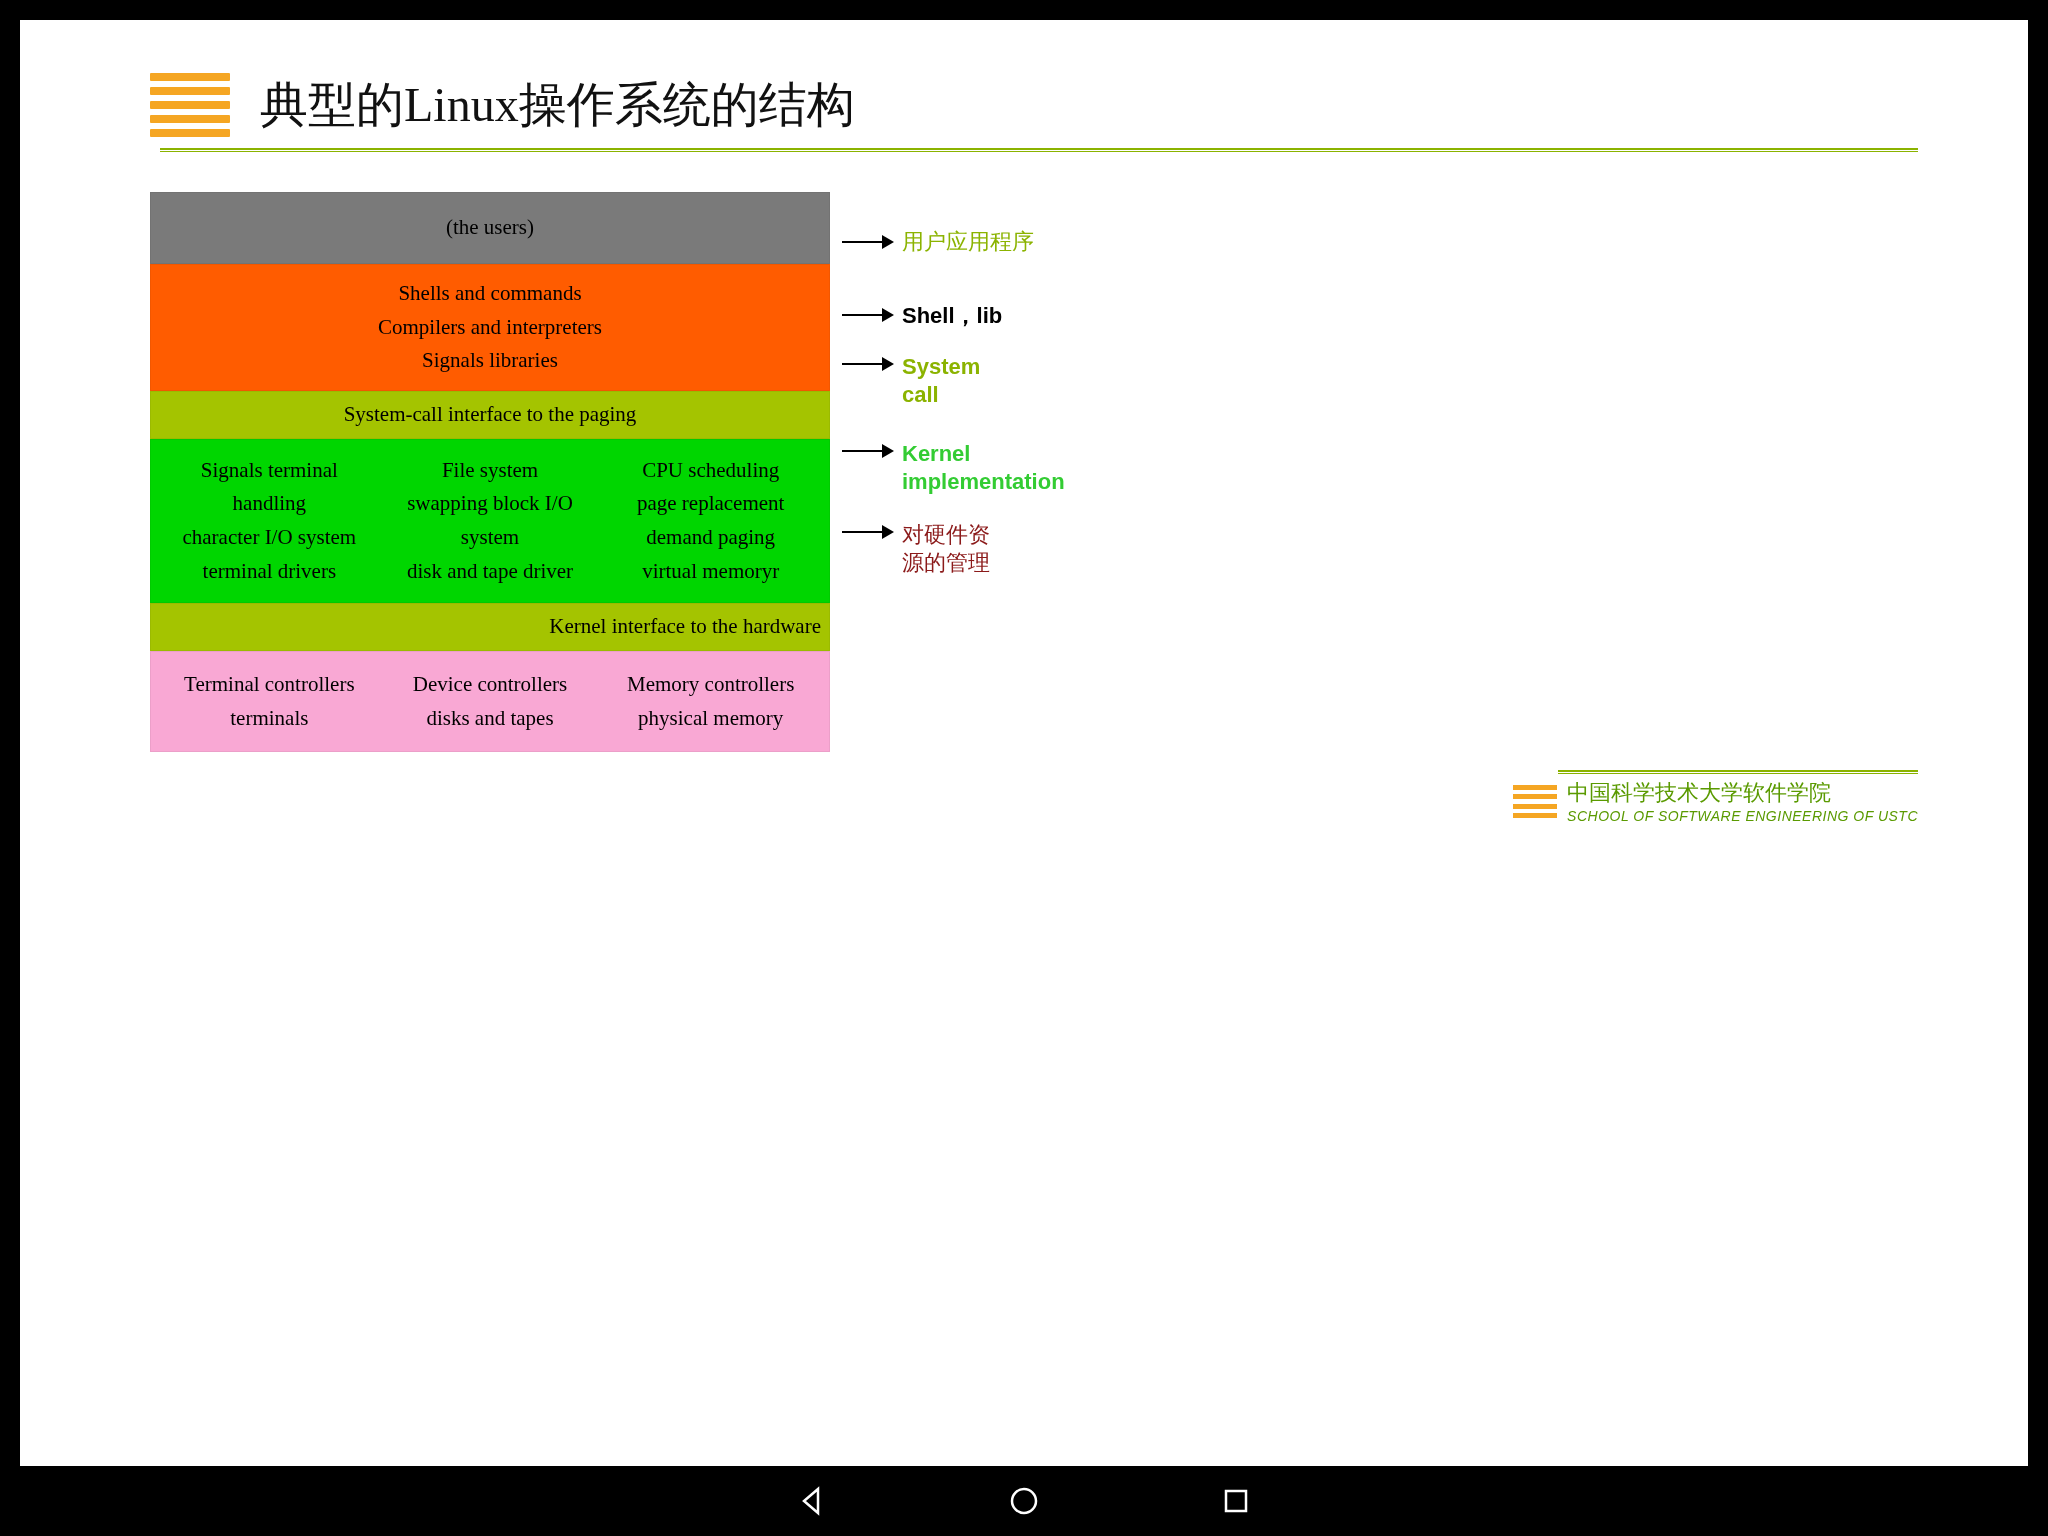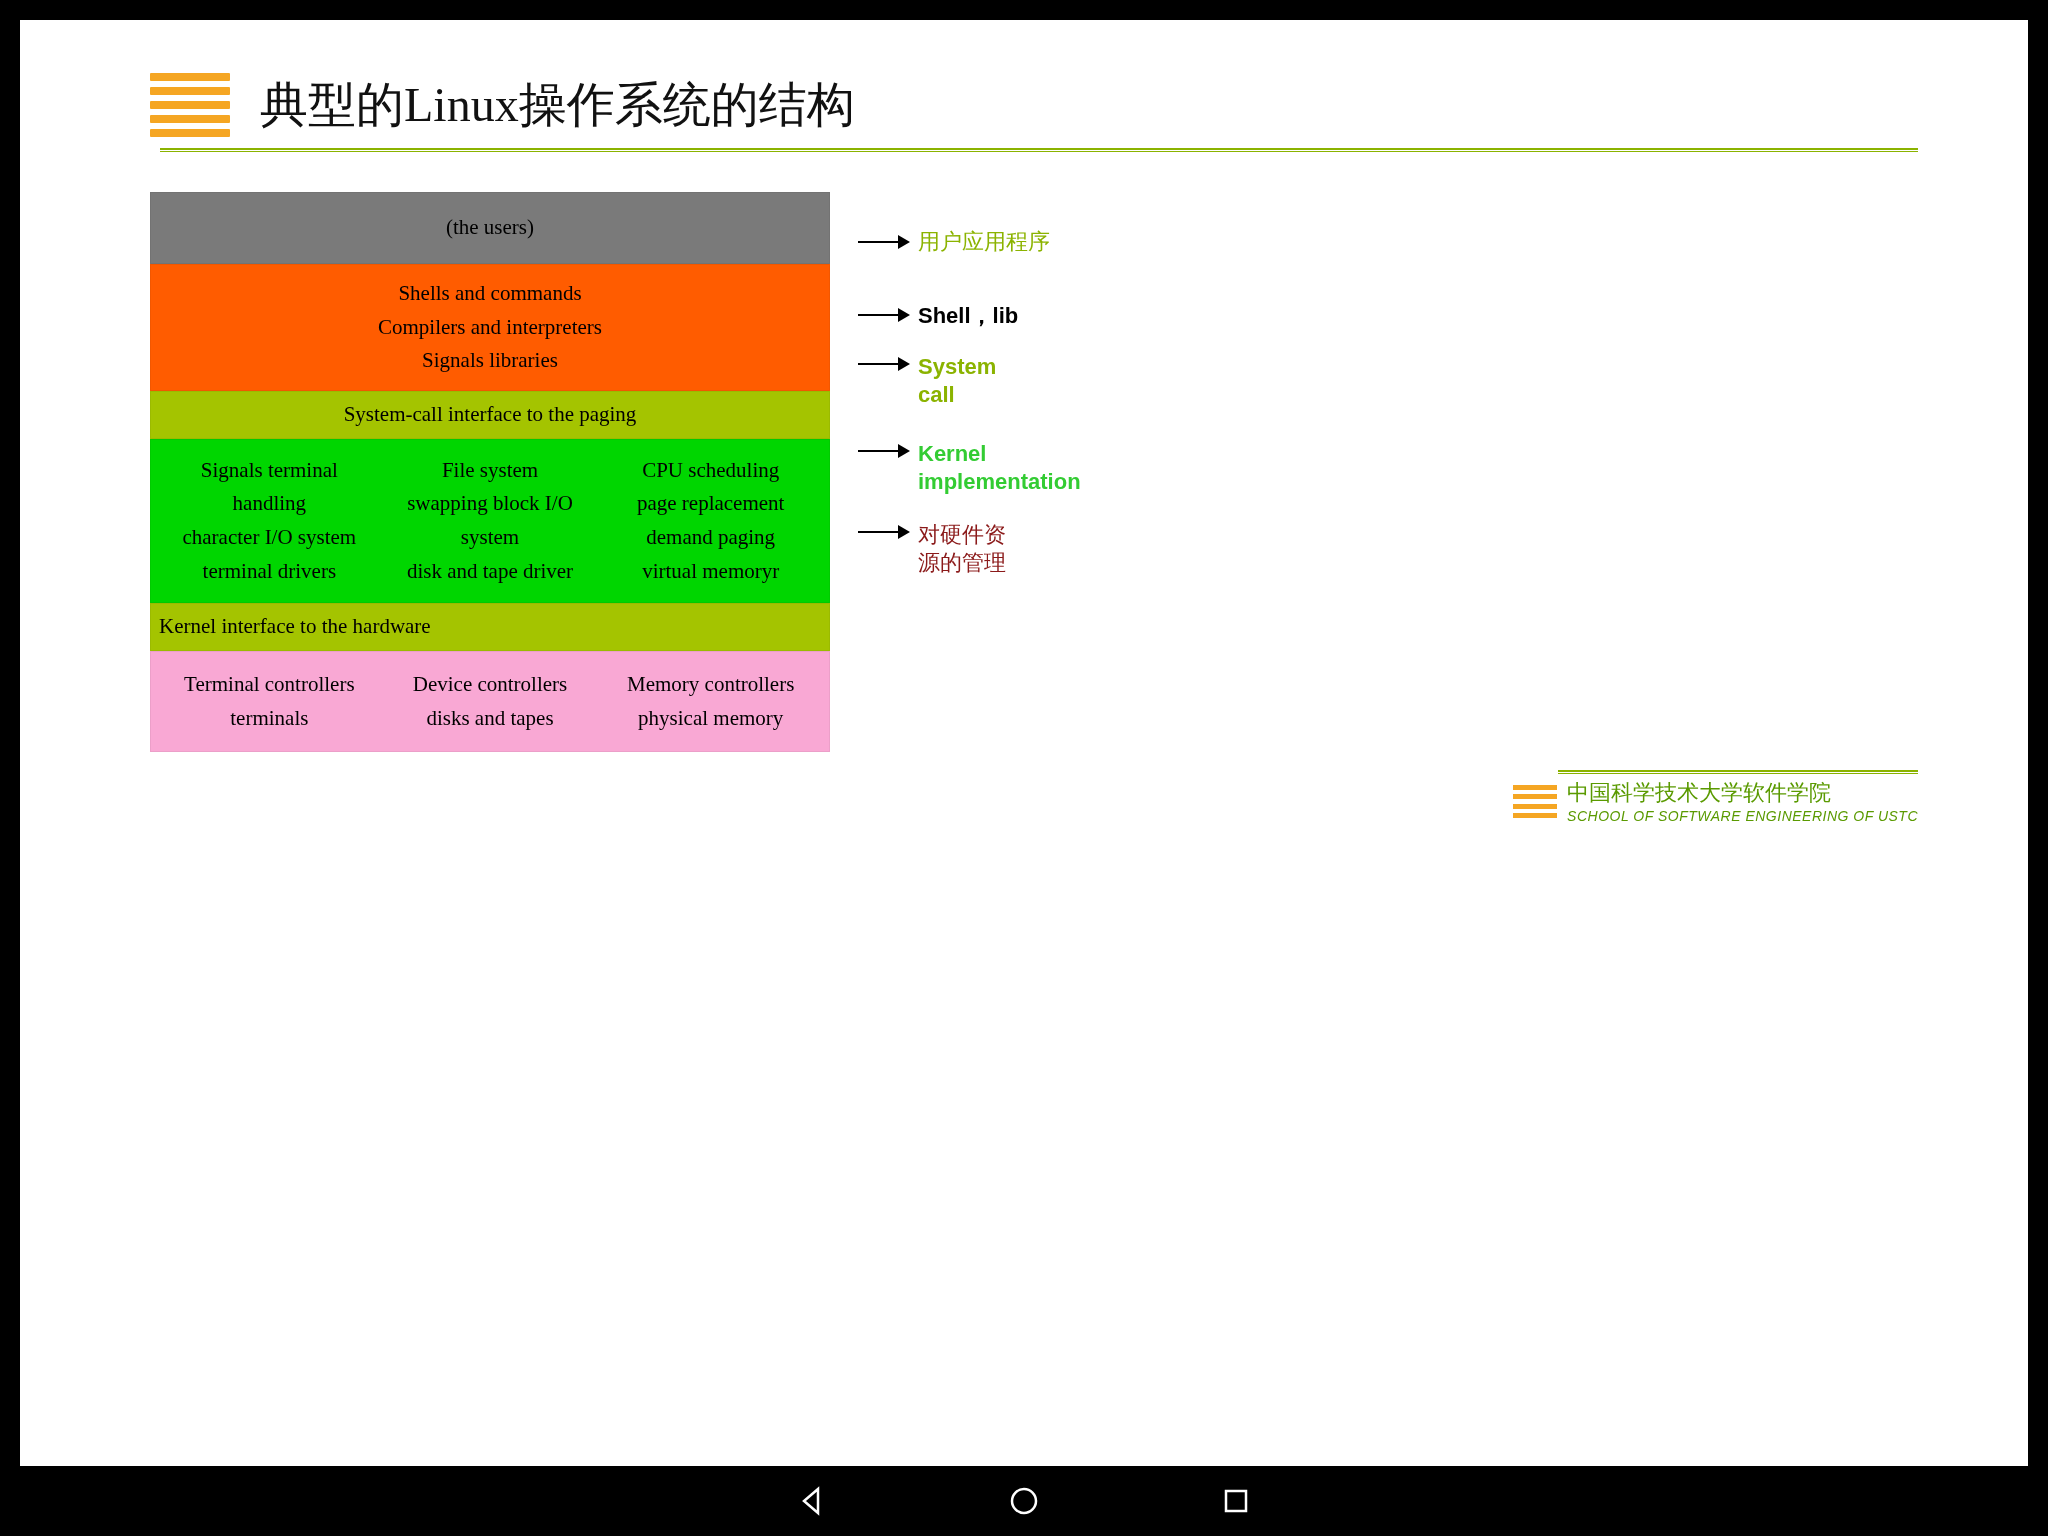--- a/index.html
+++ b/index.html
@@ -36,42 +36,42 @@
     font-weight: normal;
   }
   .title-underline {
     height: 4px;
     border-top: 2px solid #8bb300;
     border-bottom: 1px solid #8bb300;
     margin: 6px 0 40px 10px;
   }
   .diagram-area {
     display: flex;
-    gap: 28px;
+    gap: 12px;
   }
   .stack {
     width: 680px;
     display: flex;
     flex-direction: column;
     border-collapse: collapse;
   }
   .layer {
     text-align: center;
     font-size: 21px;
     padding: 6px 8px;
     color: #000;
     border: 1px solid rgba(0,0,0,0.05);
     line-height: 1.6;
   }
   .layer-users { background: #7a7a7a; height: 72px; display:flex; align-items:center; justify-content:center; }
   .layer-shells { background: #ff5c00; padding: 12px 8px; }
   .layer-syscall { background: #a4c400; height: 48px; display:flex; align-items:center; justify-content:center; }
   .layer-kernel { background: #00d600; display:flex; }
   .layer-kernel .col { flex:1; padding:8px 6px; text-align:center; }
-  .layer-khw { background: #a4c400; height: 48px; display:flex; align-items:center; justify-content:flex-start; }
+  .layer-khw { background: #a4c400; height: 48px; display:flex; align-items:center; justify-content:flex-end; }
   .layer-hw { background: #f9a8d4; color:#000; display:flex; }
   .layer-hw .col { flex:1; padding:10px 6px; text-align:center; }
   .annotations {
     flex: 1;
     display: flex;
     flex-direction: column;
     position: relative;
   }
   .anno-row {
     display: flex;

